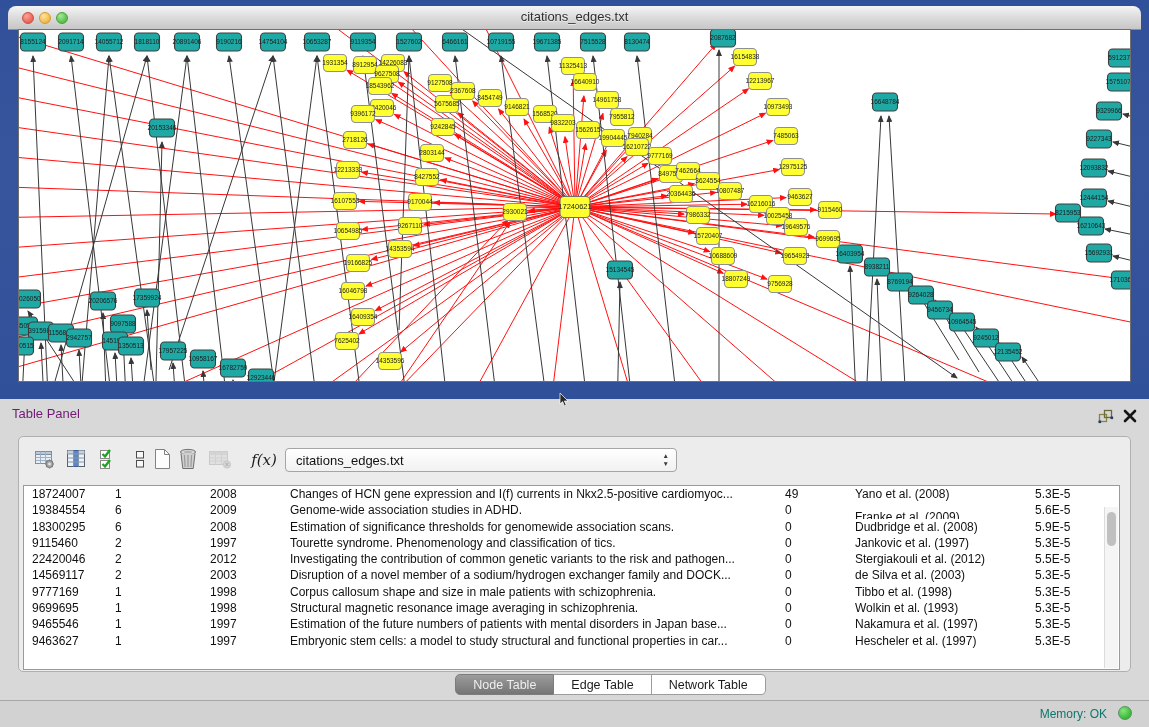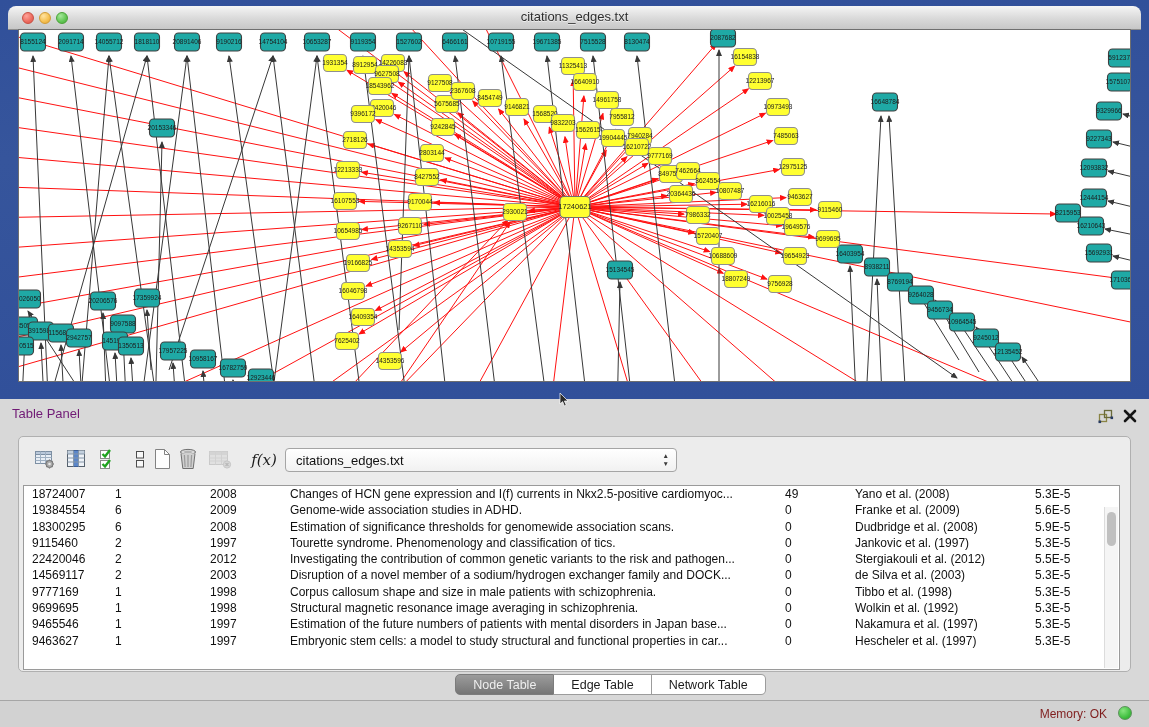--- a/index.html
+++ b/index.html
@@ -49,21 +49,21 @@
 
   #tab-bar{position:absolute;top:275px;left:0;width:1149px;display:flex;justify-content:center;padding-left:36px;}
   .seg{height:21px;line-height:21px;font-size:12.5px;padding:0 17px;background:#ffffff;color:#1c1c1c;
     border:1px solid #9c9c9c;border-left:none;box-sizing:border-box;}
   .seg:first-child{border-left:1px solid #9c9c9c;border-radius:5px 0 0 5px;}
   .seg:last-child{border-radius:0 5px 5px 0;}
   .seg.active{background:linear-gradient(#9c9c9c,#757575);color:#efefef;border-color:#7c7c7c;}
 
   
   #status-bar{position:absolute;top:700px;left:0;width:1149px;height:27px;background:#d2d2d2;border-top:1px solid #a6a6a6;box-sizing:border-box;}
-  #mem-label{position:absolute;right:42px;top:6px;font-size:12px;color:#7f1d1d;}
+  #mem-label{position:absolute;right:42px;top:6px;font-size:12px;color:#0f766e;}
   #mem-dot{position:absolute;right:17px;top:5px;width:14px;height:14px;border-radius:50%;
     background:radial-gradient(circle at 35% 30%,#86e57e,#3dbd3d 65%,#2da32d);border:1px solid #5a915a;box-sizing:border-box;}
 </style>
 </head>
 <body>
 
 <div id="app">
 
   <div id="desktop">
     <div id="net-titlebar">
@@ -787,21 +787,21 @@
               <div class="cell" style="width: 70px;">49</div>
               <div class="cell" style="width: 180px;">Yano et al. (2008)</div>
               <div class="cell" style="width: 80px;">5.3E-5</div>
             </div>
             <div class="trow">
               <div class="cell" style="width: 83px;">19384554</div>
               <div class="cell" style="width: 95px;">6</div>
               <div class="cell" style="width: 80px;">2009</div>
               <div class="cell" style="width: 495px;">Genome-wide association studies in ADHD.</div>
               <div class="cell" style="width: 70px;">0</div>
-              <div class="cell" style="width: 180px;">Franke et al. (2009)</div>
+              <div class="cell" style="width: 180px; margin-top: 7px;">Franke et al. (2009)</div>
               <div class="cell" style="width: 80px;">5.6E-5</div>
             </div>
             <div class="trow">
               <div class="cell" style="width: 83px;">18300295</div>
               <div class="cell" style="width: 95px;">6</div>
               <div class="cell" style="width: 80px;">2008</div>
               <div class="cell" style="width: 495px;">Estimation of significance thresholds for genomewide association scans.</div>
               <div class="cell" style="width: 70px;">0</div>
               <div class="cell" style="width: 180px;">Dudbridge et al. (2008)</div>
               <div class="cell" style="width: 80px;">5.9E-5</div>
@@ -841,21 +841,21 @@
               <div class="cell" style="width: 70px;">0</div>
               <div class="cell" style="width: 180px;">Tibbo et al. (1998)</div>
               <div class="cell" style="width: 80px;">5.3E-5</div>
             </div>
             <div class="trow">
               <div class="cell" style="width: 83px;">9699695</div>
               <div class="cell" style="width: 95px;">1</div>
               <div class="cell" style="width: 80px;">1998</div>
               <div class="cell" style="width: 495px;">Structural magnetic resonance image averaging in schizophrenia.</div>
               <div class="cell" style="width: 70px;">0</div>
-              <div class="cell" style="width: 180px;">Wolkin et al. (1992)</div>
+              <div class="cell" style="width: 180px;">Wolkin et al. (1993)</div>
               <div class="cell" style="width: 80px;">5.3E-5</div>
             </div>
             <div class="trow">
               <div class="cell" style="width: 83px;">9465546</div>
               <div class="cell" style="width: 95px;">1</div>
               <div class="cell" style="width: 80px;">1997</div>
               <div class="cell" style="width: 495px;">Estimation of the future numbers of patients with mental disorders in Japan base...</div>
               <div class="cell" style="width: 70px;">0</div>
               <div class="cell" style="width: 180px;">Nakamura et al. (1997)</div>
               <div class="cell" style="width: 80px;">5.3E-5</div>

